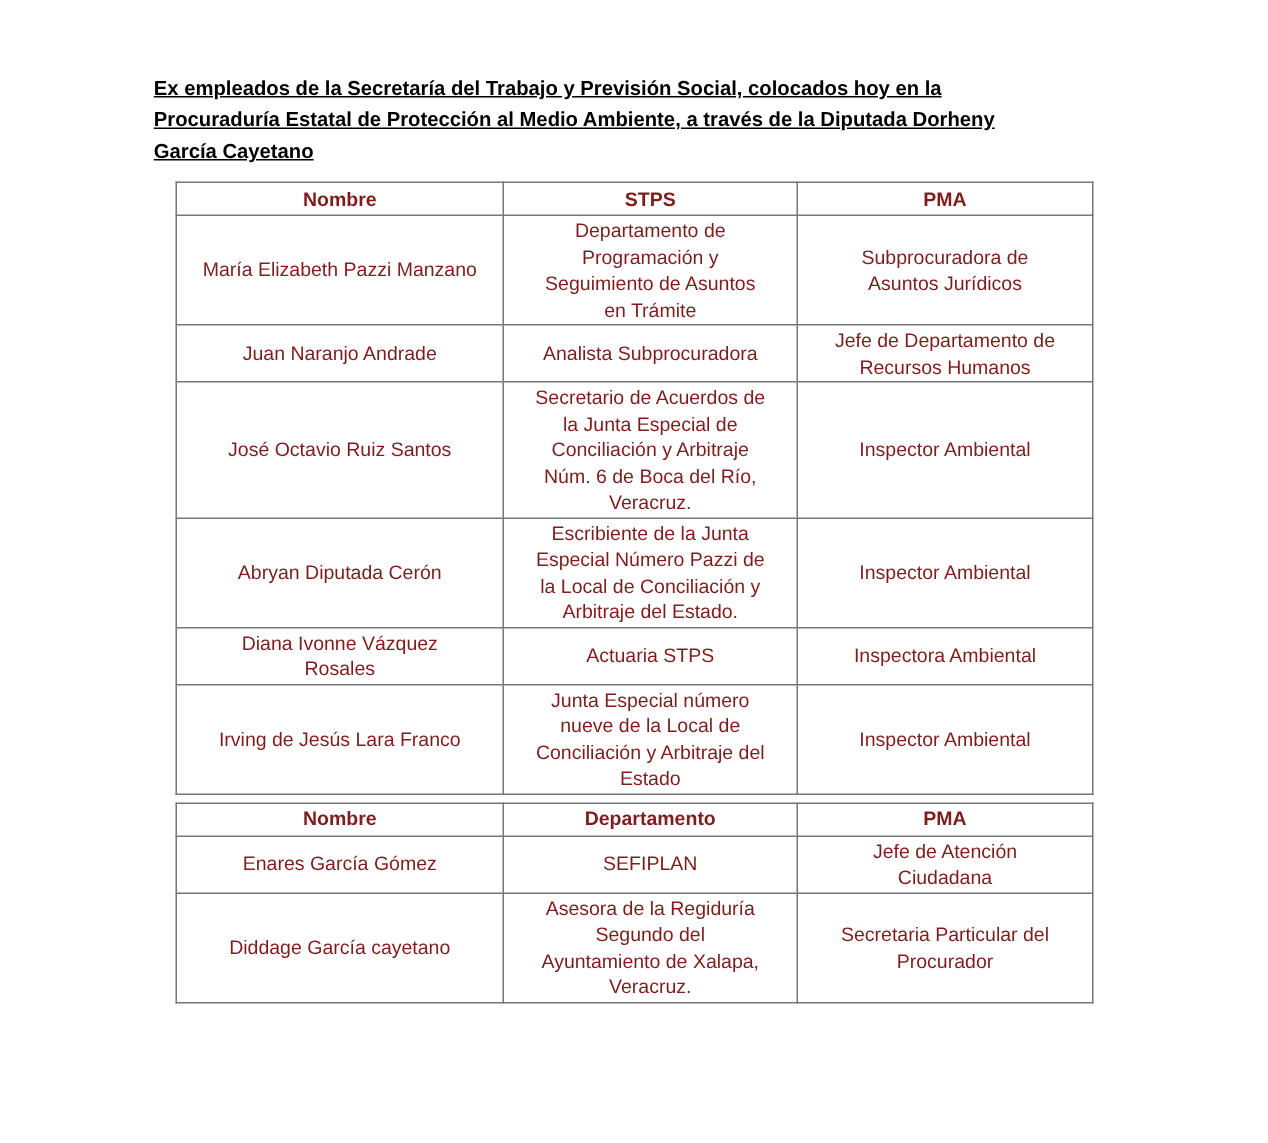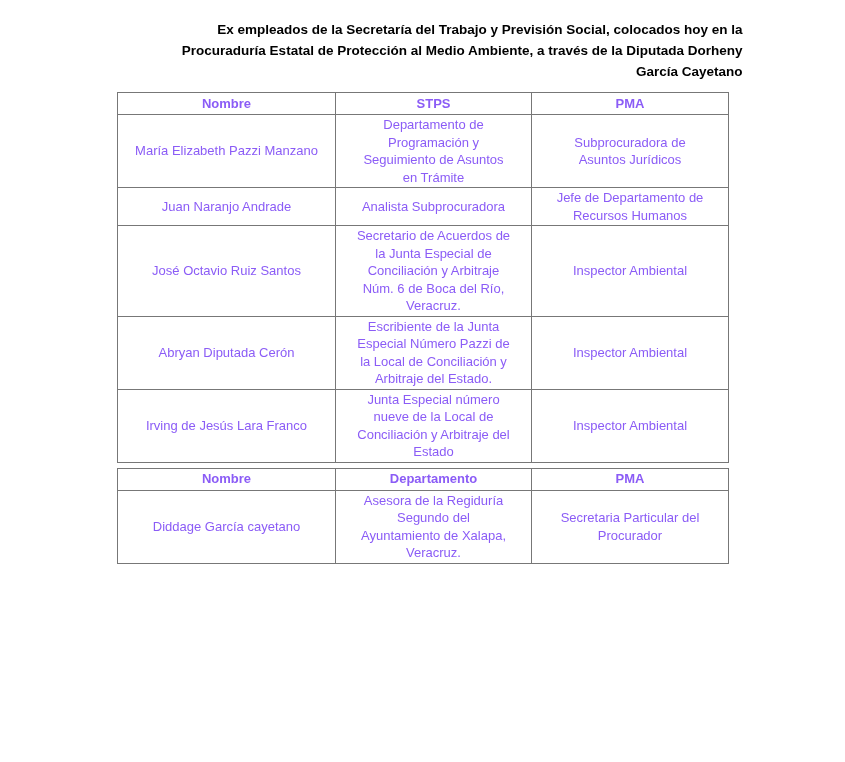--- a/index.html
+++ b/index.html
@@ -10,37 +10,38 @@
   .page {
     width: 845px;
     height: 762px;
     background: #ffffff;
     font-family: "Liberation Sans", "DejaVu Sans", sans-serif;
     color: #000000;
     overflow: hidden;
     box-sizing: border-box;
   }
   .doc-title {
-    margin: 19px auto 0 auto;
+    margin: 48px auto 0 auto;
     width: 640px;
-    text-align: right;
+    text-align: left;
     font-size: 13.5px;
     font-weight: bold;
     line-height: 21px;
     white-space: pre-line;
     color: #000000;
+    text-decoration: underline;
   }
   table.doc-table {
     border-collapse: collapse;
     table-layout: fixed;
     width: 611px;
     margin-left: 117px;
     font-size: 13px;
     line-height: 17.5px;
-    color: #8b5cf6;
+    color: #7f1d1d;
   }
   table.t1 { margin-top: 10px; }
   table.t2 { margin-top: 5px; }
   table.doc-table th,
   table.doc-table td {
     border: 1px solid #777777;
     text-align: center;
     vertical-align: middle;
     padding: 1px 6px;
     white-space: pre-line;
@@ -105,20 +106,26 @@
         </tr>
         <tr>
           <td>Abryan Diputada Cerón</td>
           <td>Escribiente de la Junta
 Especial Número Pazzi de
 la Local de Conciliación y
 Arbitraje del Estado.</td>
           <td>Inspector Ambiental</td>
         </tr>
         <tr>
+          <td>Diana Ivonne Vázquez
+Rosales</td>
+          <td>Actuaria STPS</td>
+          <td>Inspectora Ambiental</td>
+        </tr>
+        <tr>
           <td>Irving de Jesús Lara Franco</td>
           <td>Junta Especial número
 nueve de la Local de
 Conciliación y Arbitraje del
 Estado</td>
           <td>Inspector Ambiental</td>
         </tr>
       </tbody>
   </table>
 
@@ -130,20 +137,26 @@
       </colgroup>
     <thead>
       <tr>
         <th>Nombre</th>
         <th>Departamento</th>
         <th>PMA</th>
       </tr>
     </thead>
     <tbody>
         <tr>
+          <td>Enares García Gómez</td>
+          <td>SEFIPLAN</td>
+          <td>Jefe de Atención
+Ciudadana</td>
+        </tr>
+        <tr>
           <td>Diddage García cayetano</td>
           <td>Asesora de la Regiduría
 Segundo del
 Ayuntamiento de Xalapa,
 Veracruz.</td>
           <td>Secretaria Particular del
 Procurador</td>
         </tr>
       </tbody>
   </table>

